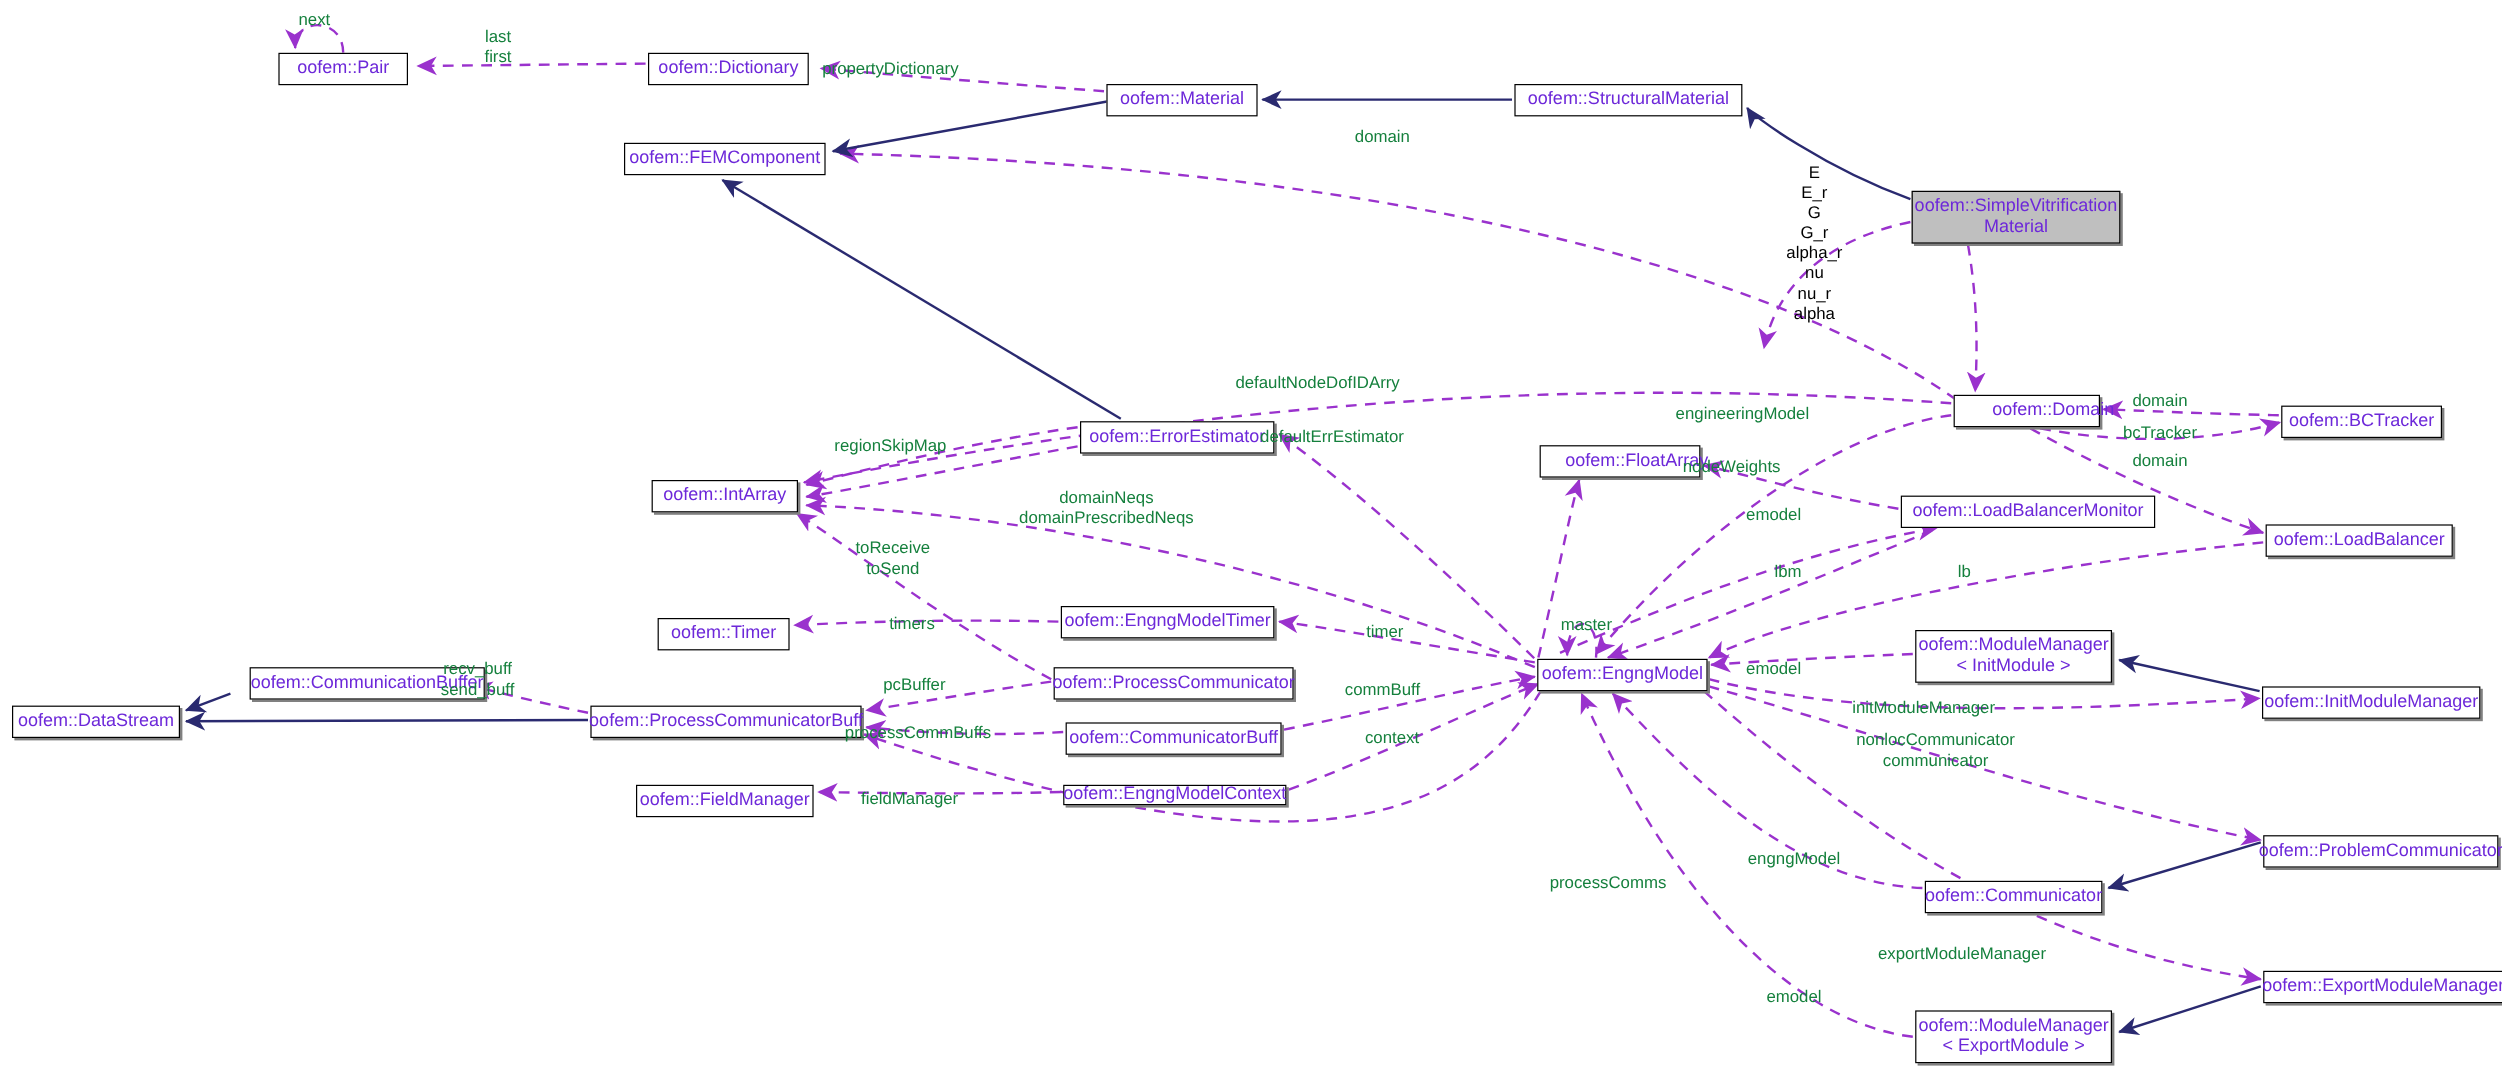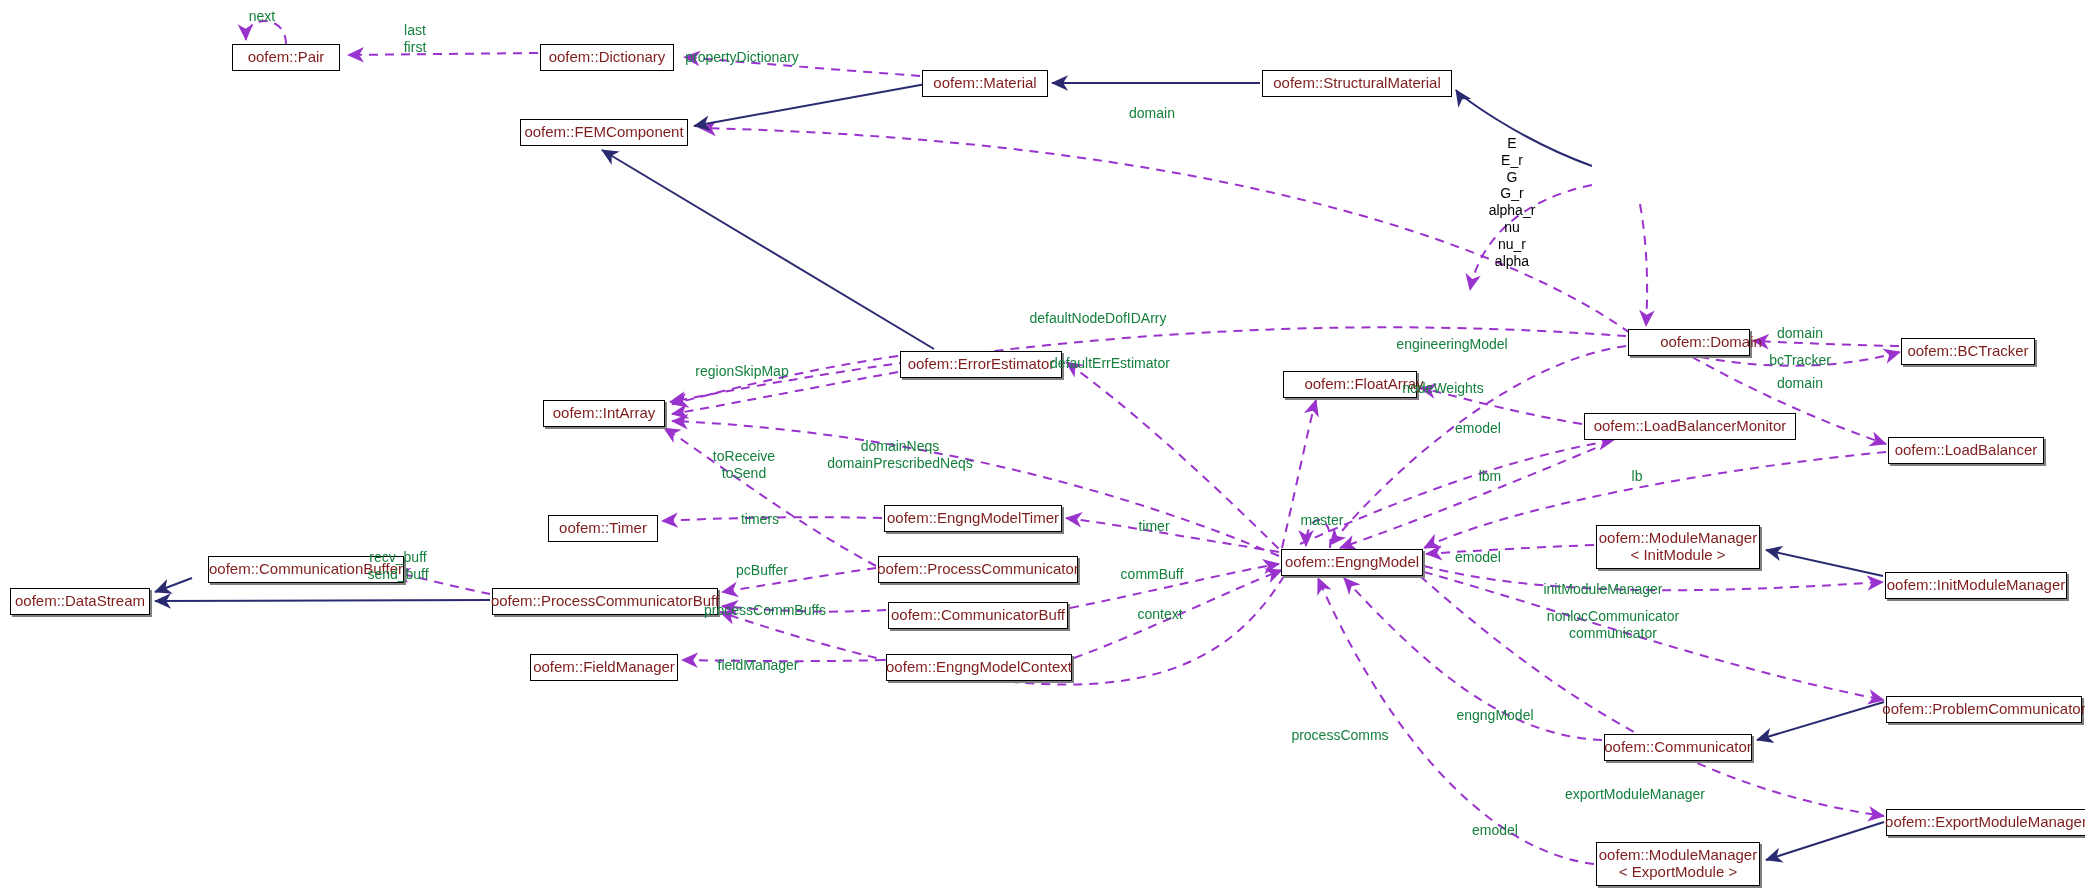--- a/index.html
+++ b/index.html
@@ -27,21 +27,21 @@
     position: absolute;
     box-sizing: border-box;
     background: #ffffff;
     border: 1px solid #000000;
     display: flex;
     align-items: center;
     justify-content: center;
     text-align: center;
     font-size: 15px;
     line-height: 1.12;
-    color: #7f1d1d;
+    color: #6d28d9;
     white-space: pre-line;
     padding: 1px 4px;
     z-index: 5;
   }
   .node.shadow {
     box-shadow: 2px 2px 0 0 #808080;
   }
   .node.highlight {
     background: #bfbfbf;
     border-color: #000000;
@@ -177,40 +177,42 @@
 
       <path d="M 1884 822 L 1766 860" marker-end="url(#arrow-inherit)"></path>
     </g>
   </svg>
 
   <div class="node" style="left:232px;top:44px;width:108px;height:27px;">oofem::Pair</div>
   <div class="node" style="left:540px;top:44px;width:134px;height:27px;">oofem::Dictionary</div>
   <div class="node" style="left:922px;top:70px;width:126px;height:27px;">oofem::Material</div>
   <div class="node" style="left:1262px;top:70px;width:190px;height:27px;">oofem::StructuralMaterial</div>
   <div class="node" style="left:520px;top:119px;width:168px;height:27px;">oofem::FEMComponent</div>
+  <div class="node highlight shadow" style="left:1593px;top:159px;width:174px;height:44px;">oofem::SimpleVitrification
+Material</div>
   <div class="node shadow" style="left:900px;top:351px;width:162px;height:27px;">oofem::ErrorEstimator</div>
   <div class="node shadow" style="left:1628px;top:329px;width:122px;height:27px;padding-left:48px;">oofem::Domain</div>
   <div class="node shadow" style="left:1901px;top:338px;width:134px;height:27px;">oofem::BCTracker</div>
   <div class="node shadow" style="left:1283px;top:371px;width:134px;height:27px;padding-left:32px;">oofem::FloatArray</div>
   <div class="node shadow" style="left:543px;top:400px;width:122px;height:27px;">oofem::IntArray</div>
   <div class="node" style="left:1584px;top:413px;width:212px;height:27px;">oofem::LoadBalancerMonitor</div>
   <div class="node shadow" style="left:1888px;top:437px;width:156px;height:27px;">oofem::LoadBalancer</div>
   <div class="node" style="left:548px;top:515px;width:110px;height:27px;">oofem::Timer</div>
   <div class="node shadow" style="left:884px;top:505px;width:178px;height:27px;">oofem::EngngModelTimer</div>
   <div class="node shadow" style="left:194px;top:556px;width:196px;height:27px;margin-left:14px;">oofem::CommunicationBuffer</div>
   <div class="node shadow" style="left:878px;top:556px;width:200px;height:27px;">oofem::ProcessCommunicator</div>
   <div class="node shadow" style="left:1281px;top:549px;width:142px;height:27px;">oofem::EngngModel</div>
   <div class="node shadow" style="left:1596px;top:525px;width:164px;height:44px;">oofem::ModuleManager
 &lt; InitModule &gt;</div>
   <div class="node shadow" style="left:1885px;top:572px;width:182px;height:27px;">oofem::InitModuleManager</div>
   <div class="node shadow" style="left:10px;top:588px;width:140px;height:27px;">oofem::DataStream</div>
   <div class="node shadow" style="left:492px;top:588px;width:226px;height:27px;">oofem::ProcessCommunicatorBuff</div>
   <div class="node shadow" style="left:888px;top:602px;width:180px;height:27px;">oofem::CommunicatorBuff</div>
   <div class="node" style="left:530px;top:654px;width:148px;height:27px;">oofem::FieldManager</div>
-  <div class="node shadow" style="left:886px;top:654px;width:186px;height:27px;">oofem::EngngModelContext</div>
+  <div class="node shadow" style="left:886px;top:654px;width:186px;height:17px;">oofem::EngngModelContext</div>
   <div class="node shadow" style="left:1886px;top:696px;width:196px;height:27px;">oofem::ProblemCommunicator</div>
   <div class="node shadow" style="left:1604px;top:734px;width:148px;height:27px;">oofem::Communicator</div>
   <div class="node shadow" style="left:1886px;top:809px;width:200px;height:27px;">oofem::ExportModuleManager</div>
   <div class="node shadow" style="left:1596px;top:842px;width:164px;height:44px;">oofem::ModuleManager
 &lt; ExportModule &gt;</div>
 
   <div class="attr-label" style="left:1470px;top:135px;width:84px;">E
 E_r
 G
 G_r
@@ -224,21 +226,21 @@
 first</div>
   <div class="edge-label" style="left:672px;top:49px;width:140px;">propertyDictionary</div>
   <div class="edge-label" style="left:1112px;top:105px;width:80px;">domain</div>
   <div class="edge-label" style="left:1008px;top:310px;width:180px;">defaultNodeDofIDArry</div>
   <div class="edge-label" style="left:1030px;top:355px;width:160px;">defaultErrEstimator</div>
   <div class="edge-label" style="left:682px;top:363px;width:120px;">regionSkipMap</div>
   <div class="edge-label" style="left:1380px;top:336px;width:144px;">engineeringModel</div>
   <div class="edge-label" style="left:1762px;top:325px;width:76px;">domain</div>
   <div class="edge-label" style="left:1758px;top:352px;width:84px;">bcTracker</div>
   <div class="edge-label" style="left:1762px;top:375px;width:76px;">domain</div>
-  <div class="edge-label" style="left:790px;top:406px;width:220px;margin-top:32px;">domainNeqs
+  <div class="edge-label" style="left:812px;top:406px;width:220px;">domainNeqs
 domainPrescribedNeqs</div>
   <div class="edge-label" style="left:1388px;top:380px;width:110px;">nodeWeights</div>
   <div class="edge-label" style="left:1440px;top:420px;width:76px;">emodel</div>
   <div class="edge-label" style="left:694px;top:448px;width:100px;">toReceive
 toSend</div>
   <div class="edge-label" style="left:1466px;top:468px;width:48px;">lbm</div>
   <div class="edge-label" style="left:1617px;top:468px;width:40px;">lb</div>
   <div class="edge-label" style="left:720px;top:511px;width:80px;text-align:center;">timers</div>
   <div class="edge-label" style="left:1120px;top:518px;width:68px;">timer</div>
   <div class="edge-label" style="left:1288px;top:512px;width:68px;">master</div>

